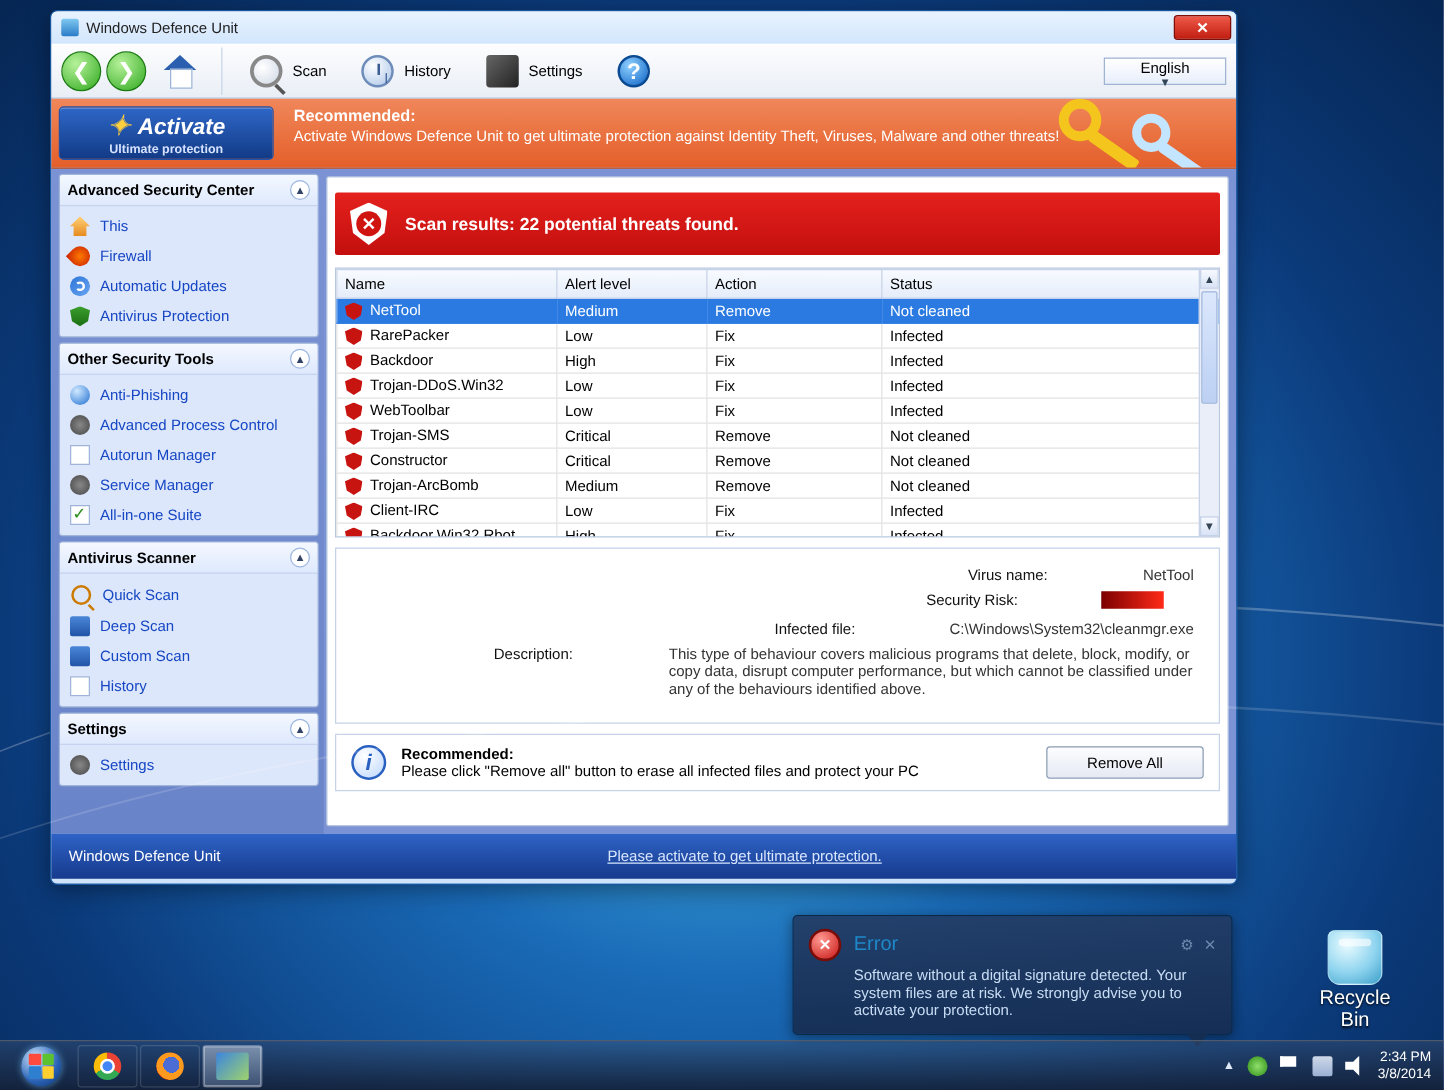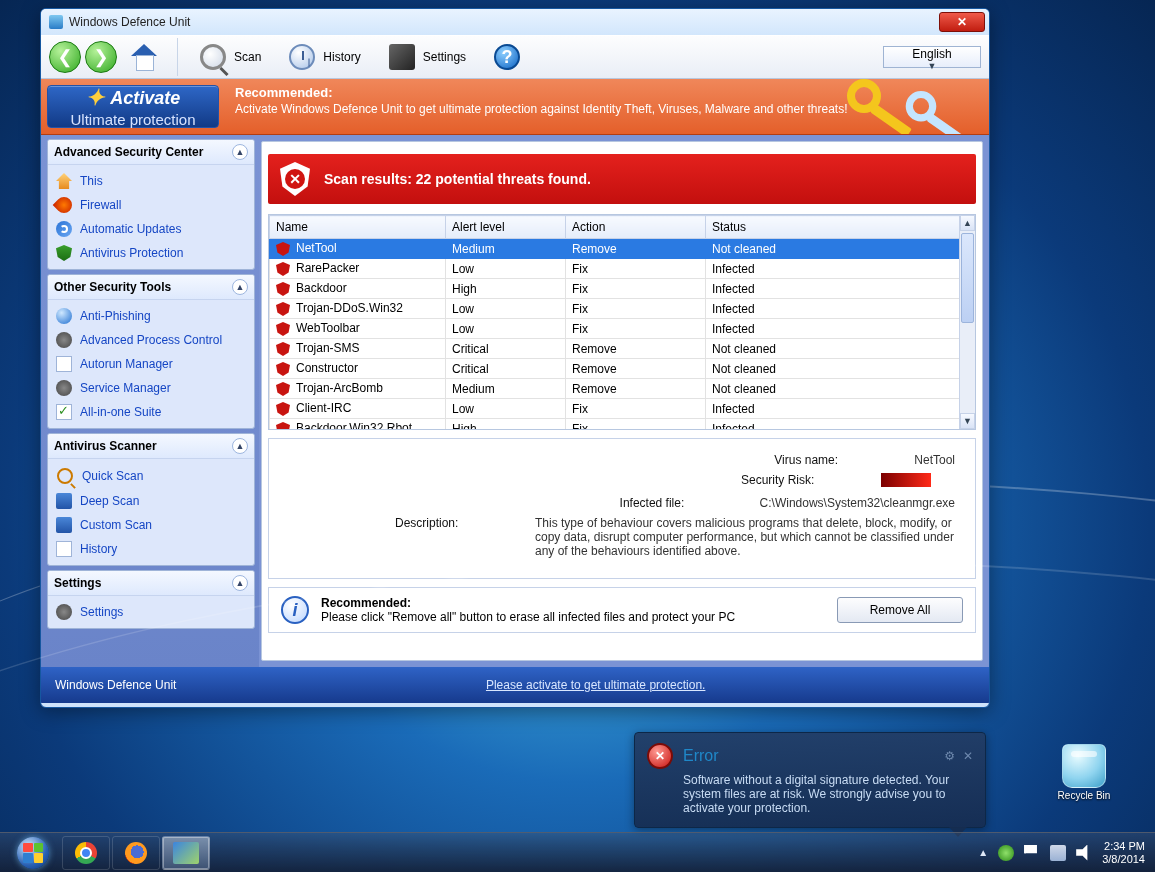--- a/index.html
+++ b/index.html
@@ -74,21 +74,21 @@
     background:linear-gradient(#f0875a,#e45f2a);
     color:#fff;border-bottom:1px solid #b23d12;position:relative;overflow:hidden;
   }
   .activate{
     margin:6px;width:172px;border:1px solid #2452a7;border-radius:4px;
     background:linear-gradient(#2e67c7,#123a86);display:flex;align-items:center;justify-content:center;flex-direction:column;
     box-shadow:inset 0 1px 0 rgba(255,255,255,.3);
   }
   .activate .big{font-size:18px;font-weight:bold;color:#fff;font-style:italic;display:flex;align-items:center;gap:6px;}
   .activate .big .star{color:#ffcf3d;font-size:22px;}
-  .activate .sub{font-size:15px;color:#d6e3ff;}
+  .activate .sub{font-size:10px;color:#d6e3ff;font-weight:bold;}
   .banner .txt{padding:6px 10px;font-size:12px;line-height:16px;}
   .banner .txt b{font-size:13px;}
   .banner .keys{position:absolute;right:6px;top:-6px;display:flex;}
   .keydraw{width:70px;height:70px;position:relative;}
   .keydraw .ring{position:absolute;width:34px;height:34px;border:8px solid #f4c61d;border-radius:50%;left:4px;top:6px;}
   .keydraw .shaft{position:absolute;left:30px;top:30px;width:44px;height:10px;background:#f4c61d;transform:rotate(35deg);transform-origin:left center;border-radius:2px;}
   .keydraw.two{transform:scale(.9) translate(-16px,10px);filter:hue-rotate(180deg) saturate(.6) brightness(1.2);}
 
   
   .body{display:flex;height:532px;background:#7b93d4;}
@@ -159,21 +159,21 @@
     box-shadow:0 2px 10px rgba(0,0,0,.4);
   }
   .balloon .bhdr{display:flex;align-items:center;gap:10px;margin-bottom:4px;}
   .balloon .berr{width:26px;height:26px;border-radius:50%;background:radial-gradient(circle at 35% 30%,#ff9a93,#c81410);color:#fff;display:flex;align-items:center;justify-content:center;font-weight:bold;border:2px solid #7a0b07;}
   .balloon .btitle{color:#1f88c9;font-size:16px;}
   .balloon .bctl{margin-left:auto;display:flex;gap:8px;color:#6d88ad;font-size:12px;}
   .balloon .bmsg{font-size:12px;padding-left:36px;line-height:14px;}
   .balloon::after{content:"";position:absolute;right:18px;bottom:-10px;width:0;height:0;border-left:9px solid transparent;border-right:9px solid transparent;border-top:10px solid rgba(22,44,80,.92);}
 
   
-  .recycle{position:absolute;right:36px;top:744px;width:70px;text-align:center;color:#fff;font-size:10px;text-shadow:0 1px 2px #000;}
+  .recycle{position:absolute;right:36px;top:744px;width:70px;text-align:center;color:#fff;font-size:16px;text-shadow:0 1px 2px #000;}
   .recycle .binicon{width:44px;height:44px;margin:0 auto 2px;background:radial-gradient(circle at 35% 25%,#eafcff,#8fd4ef 55%,#3c9fc9);border-radius:6px 6px 10px 10px;border:1px solid rgba(255,255,255,.4);position:relative;}
   .recycle .binicon::after{content:"";position:absolute;left:8px;right:8px;top:6px;height:6px;background:rgba(255,255,255,.6);border-radius:3px;}
 
   
   .taskbar{position:absolute;left:0;right:0;bottom:0;height:40px;background:linear-gradient(rgba(60,80,110,.45),rgba(20,32,55,.9));border-top:1px solid rgba(255,255,255,.25);display:flex;align-items:center;padding:0 6px;}
   .start{width:54px;height:38px;display:flex;align-items:center;justify-content:center;}
   .orb{width:32px;height:32px;border-radius:50%;background:radial-gradient(circle at 35% 30%,#cfe8ff,#2a62b5 60%,#0b2f6c);display:grid;grid-template-columns:1fr 1fr;grid-template-rows:1fr 1fr;gap:1px;padding:6px;box-shadow:0 0 6px rgba(120,200,255,.6);}
   .orb span:nth-child(1){background:#ff4b3e;}
   .orb span:nth-child(2){background:#5cc22f;}
   .orb span:nth-child(3){background:#2f7fd1;}

